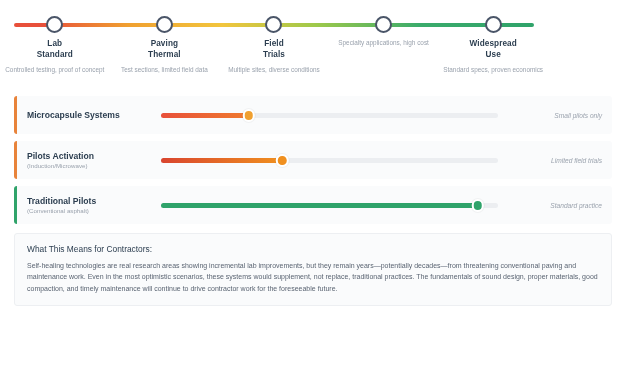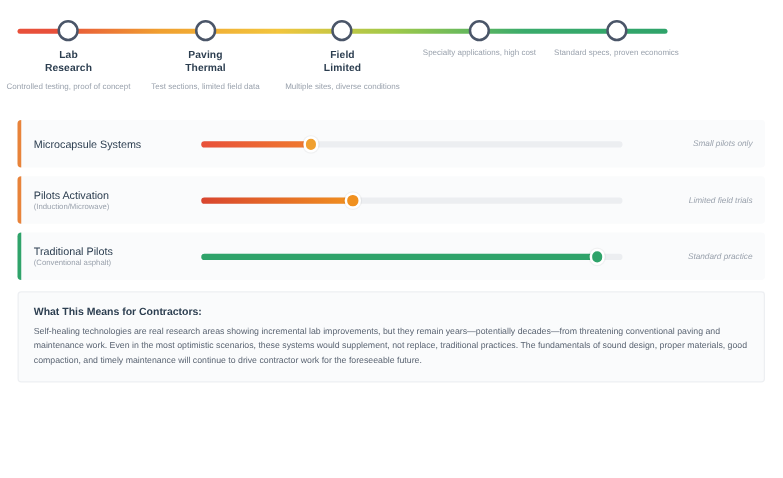--- a/index.html
+++ b/index.html
@@ -86,21 +86,21 @@
     width: 3px;
     border-radius: 3px 0 0 3px;
     background: var(--accent);
   }
   .tech-name-wrap {
     width: 126px;
     flex: 0 0 126px;
   }
   .tech-name {
     font-size: 8.6px;
-    font-weight: normal;
+    font-weight: bold;
     color: #2c3e50;
     line-height: 1.2;
   }
   .tech-sub {
     font-size: 6.2px;
     color: #9aa2ad;
     margin-top: 1px;
     line-height: 1.2;
   }
   .tech-bar-wrap {
@@ -149,21 +149,21 @@
   
   .callout {
     margin: 9px 14px 0 14px;
     background: #fafbfc;
     border: 1px solid #edeff2;
     border-radius: 3px;
     padding: 10px 12px 11px 12px;
   }
   .callout-title {
     font-size: 8.4px;
-    font-weight: bold;
+    font-weight: normal;
     color: #2c3e50;
     margin-bottom: 6px;
   }
   .callout-body {
     font-size: 7px;
     line-height: 1.62;
     color: #5a6472;
     text-align: left;
   }
 </style>
@@ -171,50 +171,54 @@
 <body>
 
 <div class="timeline">
   <div class="timeline-track"></div>
   <div class="timeline-nodes">
 
     <div class="stage">
       <div class="stage-dot"></div>
       <div class="stage-label">
         <div>Lab</div>
-        <div>Research</div>
+        <div>Standard</div>
       </div>
       <div class="stage-desc">Controlled testing, proof of concept</div>
     </div>
 
     <div class="stage">
       <div class="stage-dot"></div>
       <div class="stage-label">
         <div>Paving</div>
         <div>Thermal</div>
       </div>
       <div class="stage-desc">Test sections, limited field data</div>
     </div>
 
     <div class="stage">
       <div class="stage-dot"></div>
       <div class="stage-label">
         <div>Field</div>
-        <div>Limited</div>
+        <div>Trials</div>
       </div>
       <div class="stage-desc">Multiple sites, diverse conditions</div>
     </div>
 
     <div class="stage">
       <div class="stage-dot"></div>
       <div class="stage-desc">Specialty applications, high cost</div>
     </div>
 
     <div class="stage">
       <div class="stage-dot"></div>
+      <div class="stage-label">
+        <div>Widespread</div>
+        <div>Use</div>
+      </div>
       <div class="stage-desc">Standard specs, proven economics</div>
     </div>
 
   </div>
 </div>
 
 <div class="tech-list">
 
   <div class="tech-row" style="--accent:#e8833a">
     <div class="tech-name-wrap">

